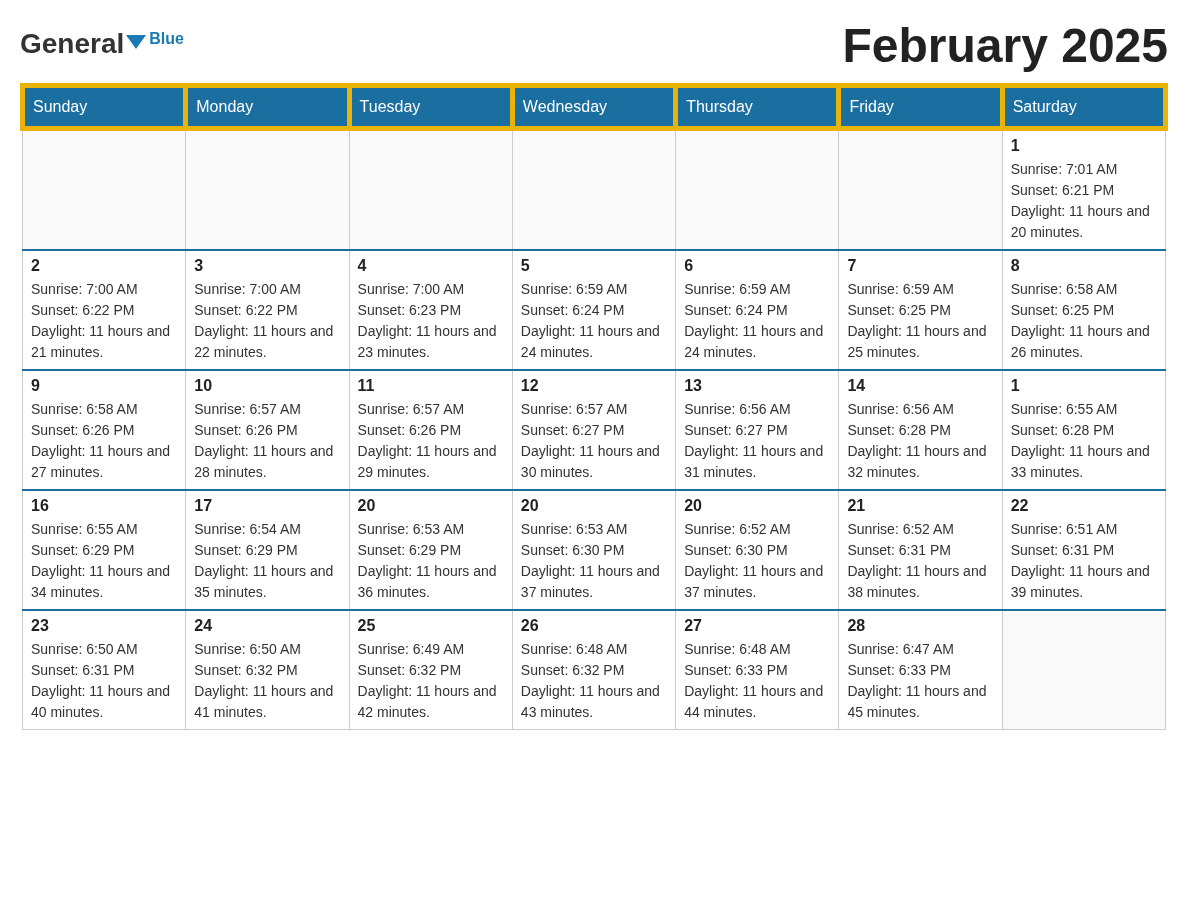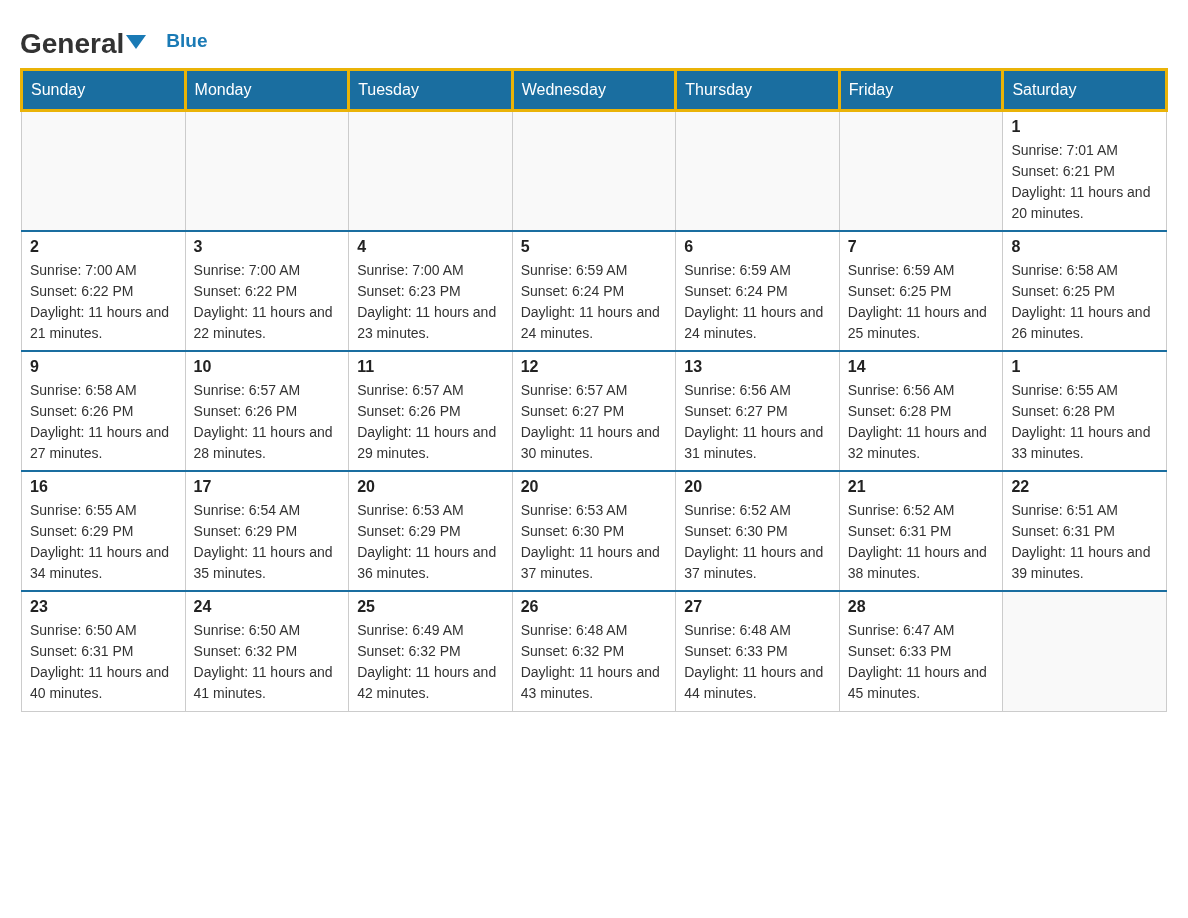--- a/index.html
+++ b/index.html
@@ -21,24 +21,24 @@
       align-items: flex-start;
       padding-top: 10px;
     }
     .logo-general {
       font-size: 28px;
       font-weight: bold;
       color: #333;
       line-height: 1;
     }
     .logo-blue {
-      font-size: 19px;
+      font-size: 16px;
       font-weight: bold;
       color: #1a7ab5;
-      margin-left: 20px;
+      margin-left: 3px;
     }
     .logo-triangle {
       display: inline-block;
       width: 0;
       height: 0;
       border-left: 10px solid transparent;
       border-right: 10px solid transparent;
       border-top: 14px solid #1a7ab5;
       margin-left: 2px;
       vertical-align: middle;
@@ -64,21 +64,21 @@
       border-collapse: collapse;
       margin-top: 8px;
     }
     .calendar th {
       background-color: #1a6ea0;
       color: #fff;
       font-size: 16px;
       font-weight: normal;
       padding: 10px 8px;
       text-align: left;
-      border: 3px solid #eab308;
+      border: 5px solid #eab308;
     }
     .calendar td {
       vertical-align: top;
       border: 1px solid #ccc;
       padding: 6px 8px;
       width: calc(100% / 7);
       min-height: 120px;
       height: 120px;
       font-size: 13px;
       color: #333;
@@ -106,20 +106,21 @@
 
 <div class="header">
   <div class="logo">
     <div style="display:flex; align-items:center;">
       <span class="logo-general">General</span>
       <span class="logo-triangle"></span>
     </div>
     <span class="logo-blue">Blue</span>
   </div>
   <div class="title-area">
+    <div class="month-title">February 2025</div>
   </div>
 </div>
 
 <table class="calendar">
   <thead>
     <tr>
     <th>Sunday</th>
         <th>Monday</th>
         <th>Tuesday</th>
         <th>Wednesday</th>

